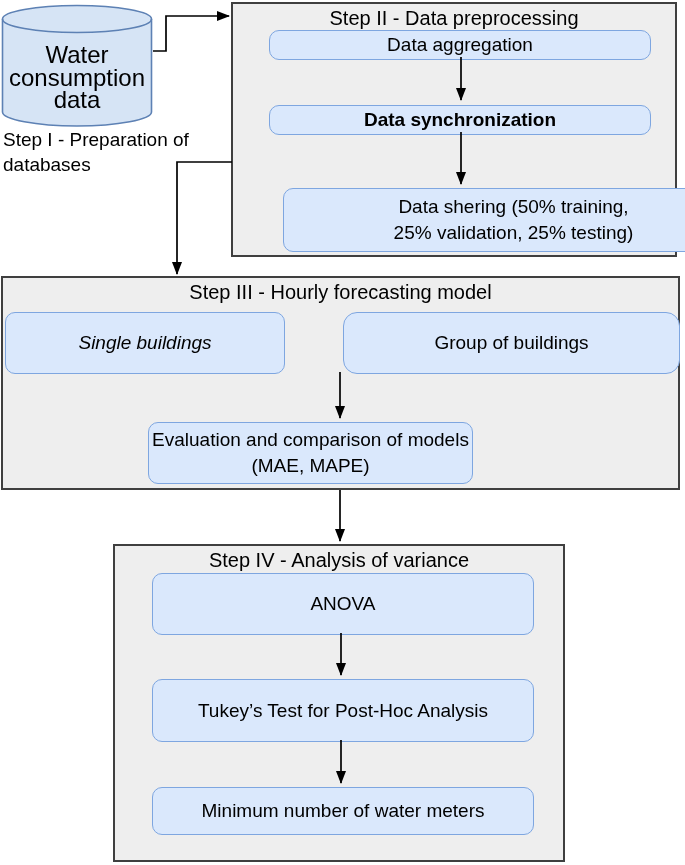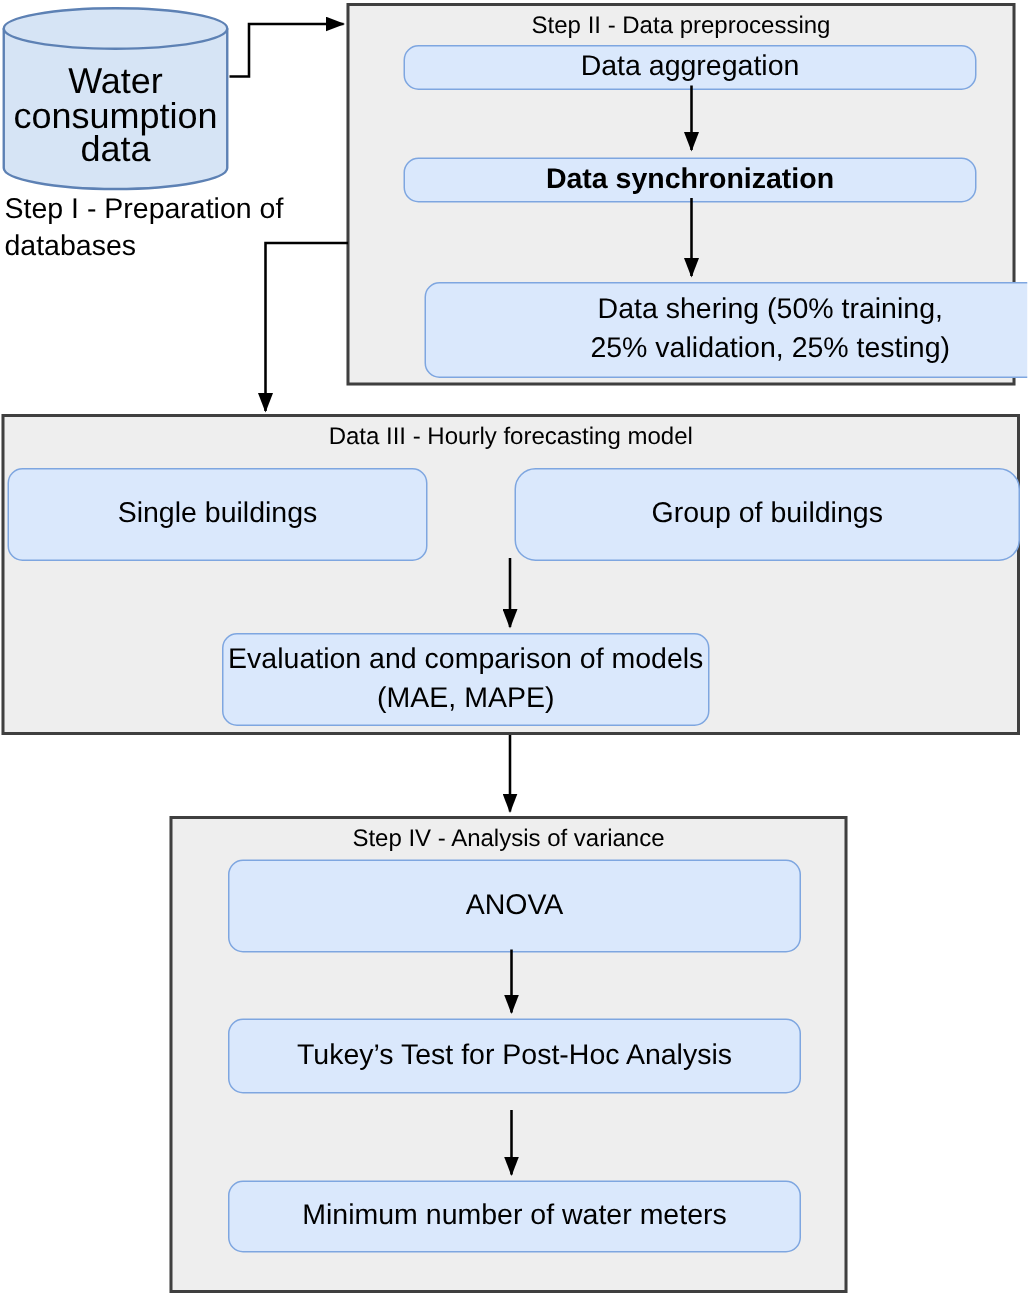--- a/index.html
+++ b/index.html
@@ -9,21 +9,21 @@
     overflow:hidden;
   }
   .container{
     position:absolute;
     background:var(--container-fill,#eeeeee);
     border:2px solid var(--container-border,#3f3f3f);
     box-sizing:border-box;
   }
   .container-title{
     position:absolute;left:0;right:0;top:2px;
-    text-align:center;font-size:16px;line-height:24px;white-space:nowrap;
+    text-align:center;font-size:20px;line-height:24px;white-space:nowrap;
   }
   .node{
     position:absolute;
     background:var(--node-fill,#dae8fc);
     border:1.3px solid var(--node-border,#7ea6e0);
     border-radius:10px;
     box-sizing:border-box;
     display:flex;align-items:center;justify-content:center;
     text-align:center;font-size:19px;line-height:26px;
   }
@@ -59,38 +59,38 @@
     </div>
     <div class="node" style="left:36px;top:101px;width:382px;height:30px;font-weight:bold;">
       <span class="node-label">Data synchronization</span>
     </div>
     <div class="node" style="left:50px;top:184px;width:461px;height:64px;">
       <span class="node-label" style="max-width:272px;">Data shering (50% training, 25% validation, 25% testing)</span>
     </div>
   </div>
 
   <div class="container" style="left:1px;top:276px;width:679px;height:214px;">
-    <div class="container-title">Data III - Hourly forecasting model</div>
-    <div class="node" style="left:2px;top:34px;width:280px;height:62px;">
+    <div class="container-title">Step III - Hourly forecasting model</div>
+    <div class="node" style="left:2px;top:34px;width:280px;height:62px;font-style:italic;">
       <span class="node-label">Single buildings</span>
     </div>
     <div class="node" style="left:340px;top:34px;width:337px;height:62px;border-radius:14px;">
       <span class="node-label">Group of buildings</span>
     </div>
     <div class="node" style="left:145px;top:144px;width:325px;height:62px;">
       <span class="node-label" style="max-width:345px;">Evaluation and comparison of models (MAE, MAPE)</span>
     </div>
   </div>
 
   <div class="container" style="left:113px;top:544px;width:452px;height:318px;">
     <div class="container-title">Step IV - Analysis of variance</div>
     <div class="node" style="left:37px;top:27px;width:382px;height:62px;">
       <span class="node-label">ANOVA</span>
     </div>
-    <div class="node" style="left:37px;top:133px;width:382px;height:50px;">
+    <div class="node" style="left:37px;top:133px;width:382px;height:63px;">
       <span class="node-label">Tukey’s Test for Post-Hoc Analysis</span>
     </div>
     <div class="node" style="left:37px;top:241px;width:382px;height:48px;">
       <span class="node-label">Minimum number of water meters</span>
     </div>
   </div>
 
   <svg class="overlay" width="685" height="865" viewBox="0 0 685 865">
     <defs>
       <marker id="ah" markerUnits="userSpaceOnUse" markerWidth="13" markerHeight="10" refX="12" refY="5" orient="auto">

